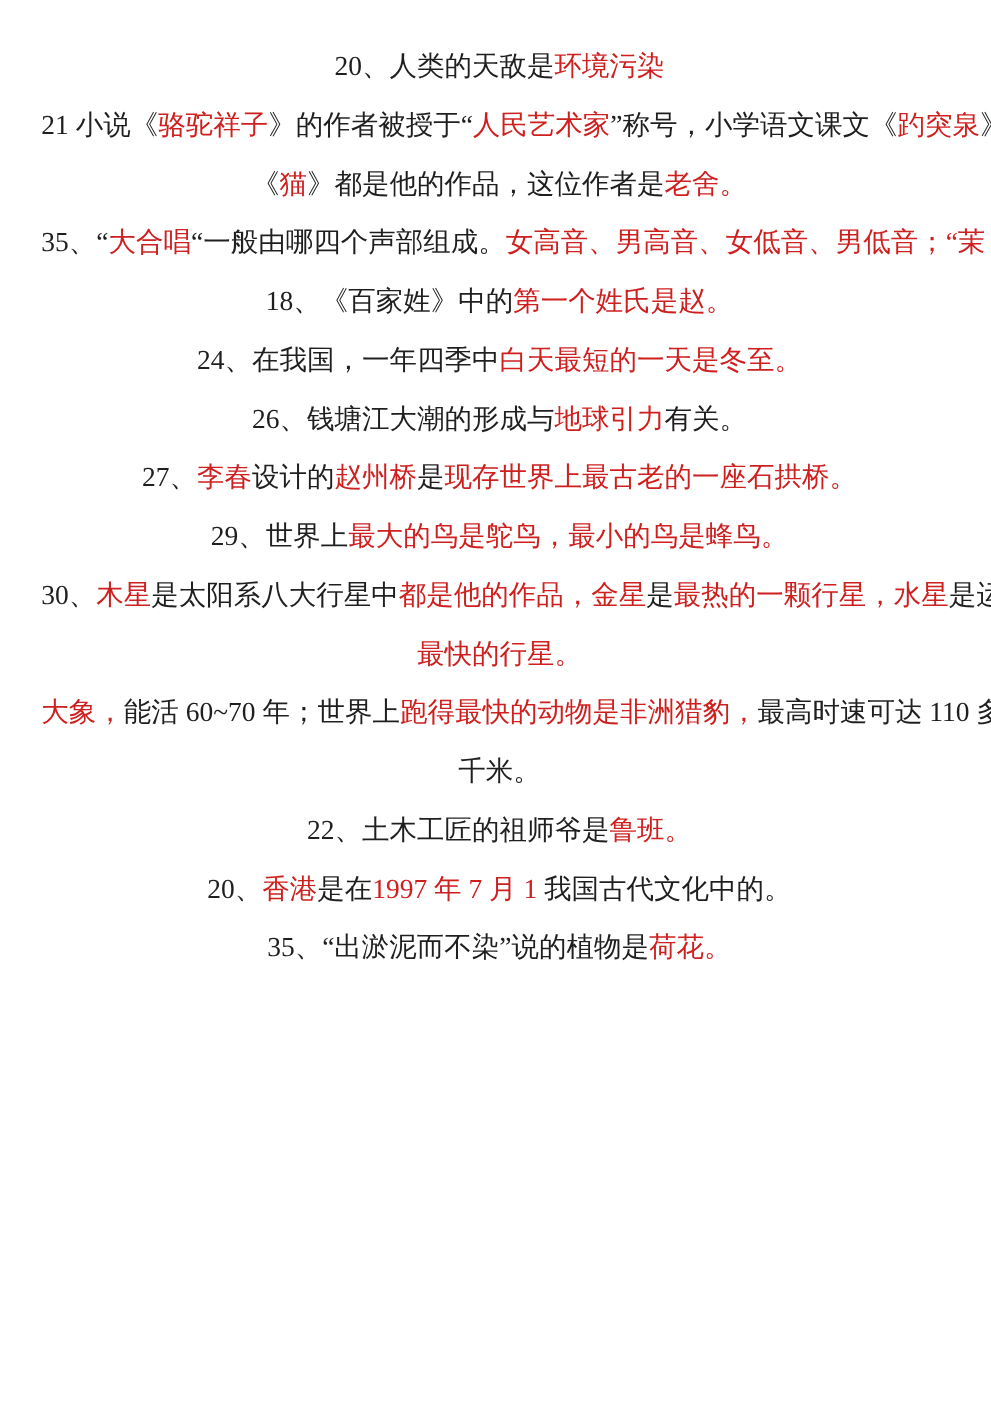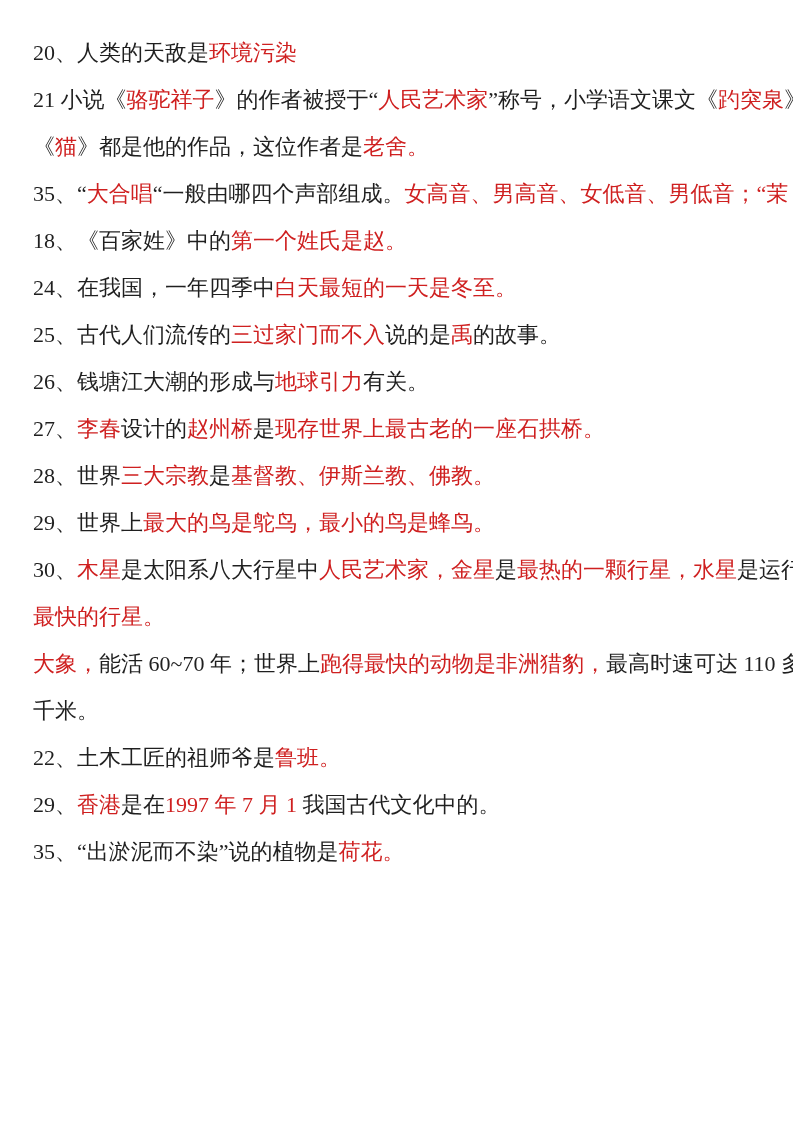--- a/index.html
+++ b/index.html
@@ -16,42 +16,41 @@
     left: 33px;
     top: 29px;
     width: 733px;
   }
   .line {
     height: 47px;
     line-height: 47px;
     font-size: 22px;
     white-space: nowrap;
     color: #1f1f1f;
+    text-align: center;
   }
   .seg { display: inline; }
   .seg.black { color: #1f1f1f; }
   .seg.red { color: #cf2020; }
 </style>
 </head>
 <body>
 
 <div class="page">
   <div class="content" id="doc-content">
       <div class="line"><span class="seg black">20、人类的天敌是</span><span class="seg red">环境污染</span></div>
       <div class="line"><span class="seg black">21 小说《</span><span class="seg red">骆驼祥子</span><span class="seg black">》的作者被授于“</span><span class="seg red">人民艺术家</span><span class="seg black">”称号，小学语文课文《</span><span class="seg red">趵突泉</span><span class="seg black">》、</span></div>
       <div class="line"><span class="seg black">《</span><span class="seg red">猫</span><span class="seg black">》都是他的作品，这位作者是</span><span class="seg red">老舍。</span></div>
       <div class="line"><span class="seg black">35、“</span><span class="seg red">大合唱</span><span class="seg black">“一般由哪四个声部组成。</span><span class="seg red">女高音、男高音、女低音、男低音；“茉</span></div>
       <div class="line"><span class="seg black">18、《百家姓》中的</span><span class="seg red">第一个姓氏是赵。</span></div>
       <div class="line"><span class="seg black">24、在我国，一年四季中</span><span class="seg red">白天最短的一天是冬至。</span></div>
-      <div class="line"><span class="seg black">25、古代人们流传的</span><span class="seg red">三过家门而不入</span><span class="seg black">说的是</span><span class="seg red">禹</span><span class="seg black">的故事。</span></div>
       <div class="line"><span class="seg black">26、钱塘江大潮的形成与</span><span class="seg red">地球引力</span><span class="seg black">有关。</span></div>
       <div class="line"><span class="seg black">27、</span><span class="seg red">李春</span><span class="seg black">设计的</span><span class="seg red">赵州桥</span><span class="seg black">是</span><span class="seg red">现存世界上最古老的一座石拱桥。</span></div>
-      <div class="line"><span class="seg black">28、世界</span><span class="seg red">三大宗教</span><span class="seg black">是</span><span class="seg red">基督教、伊斯兰教、佛教。</span></div>
       <div class="line"><span class="seg black">29、世界上</span><span class="seg red">最大的鸟是鸵鸟，最小的鸟是蜂鸟。</span></div>
-      <div class="line"><span class="seg black">30、</span><span class="seg red">木星</span><span class="seg black">是太阳系八大行星中</span><span class="seg red">人民艺术家，金星</span><span class="seg black">是</span><span class="seg red">最热的一颗行星，水星</span><span class="seg black">是运行</span></div>
+      <div class="line"><span class="seg black">30、</span><span class="seg red">木星</span><span class="seg black">是太阳系八大行星中</span><span class="seg red">都是他的作品，金星</span><span class="seg black">是</span><span class="seg red">最热的一颗行星，水星</span><span class="seg black">是运行</span></div>
       <div class="line"><span class="seg red">最快的行星。</span></div>
       <div class="line"><span class="seg red">大象，</span><span class="seg black">能活 60~70 年；世界上</span><span class="seg red">跑得最快的动物是非洲猎豹，</span><span class="seg black">最高时速可达 110 多</span></div>
       <div class="line"><span class="seg black">千米。</span></div>
       <div class="line"><span class="seg black">22、土木工匠的祖师爷是</span><span class="seg red">鲁班。</span></div>
-      <div class="line"><span class="seg black">29、</span><span class="seg red">香港</span><span class="seg black">是在</span><span class="seg red">1997 年 7 月 1</span><span class="seg black"> 我国古代文化中的。</span></div>
+      <div class="line"><span class="seg black">20、</span><span class="seg red">香港</span><span class="seg black">是在</span><span class="seg red">1997 年 7 月 1</span><span class="seg black"> 我国古代文化中的。</span></div>
       <div class="line"><span class="seg black">35、“出淤泥而不染”说的植物是</span><span class="seg red">荷花。</span></div>
     </div>
 </div>
 
 </body></html>

